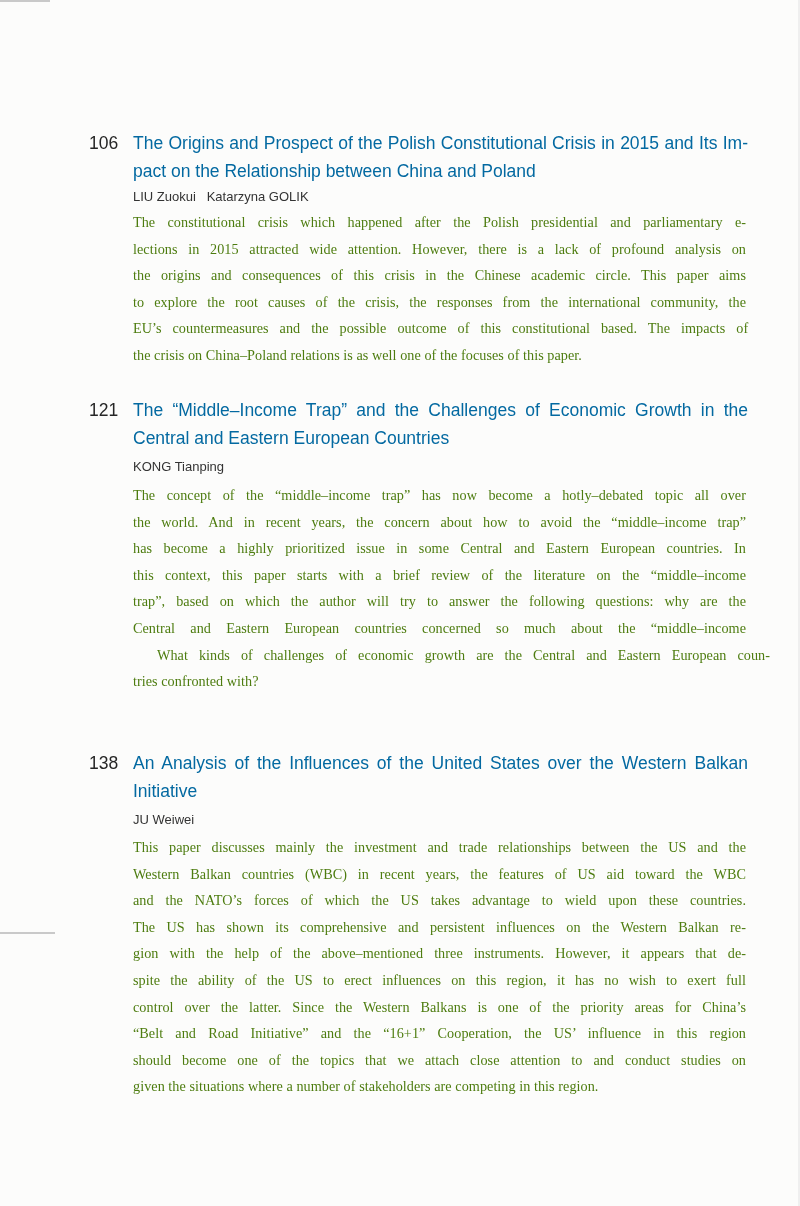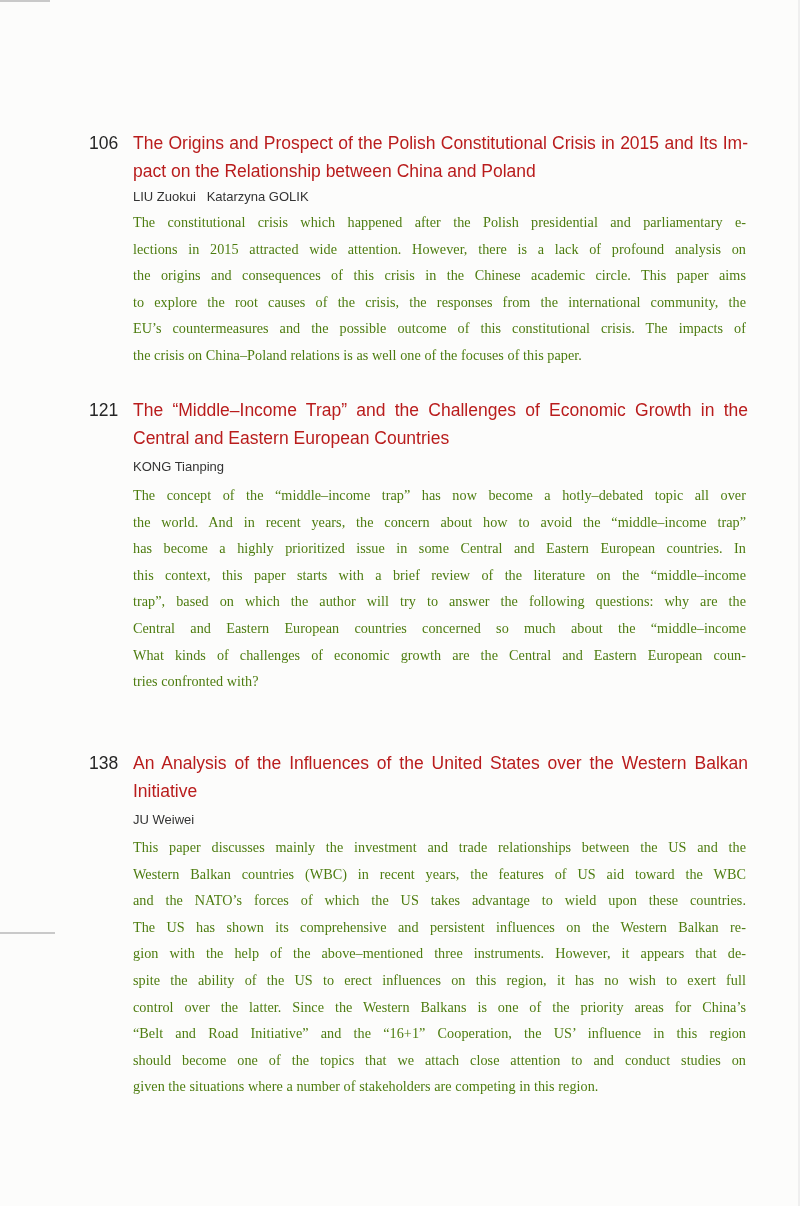--- a/index.html
+++ b/index.html
@@ -57,21 +57,21 @@
     .entry-title {
       position: absolute;
       left: 133px;
       top: 0;
       width: 615px;
       margin: 0;
       font-family: "Liberation Sans", sans-serif;
       font-weight: normal;
       font-size: 17.5px;
       line-height: 28px;
-      color: #b91c1c;
+      color: #0369a1;
       text-align: justify;
       text-align-last: left;
     }
     .entry-author {
       position: absolute;
       left: 133px;
       font-family: "Liberation Sans", sans-serif;
       font-size: 13px;
       line-height: 22px;
       color: #333333;
@@ -129,40 +129,40 @@
     <h2 class="entry-title">
       <span class="title-line justify" style="display: block; word-spacing: 0.46875px;">The Origins and Prospect of the Polish Constitutional Crisis in 2015 and Its Im-</span>
       <span class="title-line">pact on the Relationship between China and Poland</span>
     </h2>
     <div class="entry-author">LIU Zuokui&nbsp;&nbsp;&nbsp;Katarzyna GOLIK</div>
     <p class="entry-abstract">
       <span class="abstract-line" style="display: block; word-spacing: 8.71733px;">The constitutional crisis which happened after the Polish presidential and parliamentary e-</span>
       <span class="abstract-line" style="display: block; word-spacing: 7.08594px;">lections in 2015 attracted wide attention. However, there is a lack of profound analysis on</span>
       <span class="abstract-line" style="display: block; word-spacing: 6.81138px;">the origins and consequences of this crisis in the Chinese academic circle. This paper aims</span>
       <span class="abstract-line" style="display: block; word-spacing: 6.54018px;">to explore the root causes of the crisis, the responses from the international community, the</span>
-      <span class="abstract-line" style="display: block; word-spacing: 7.35026px;">EU’s countermeasures and the possible outcome of this constitutional crisis. The impacts of</span>
+      <span class="abstract-line" style="display: block; word-spacing: 7.35026px;">EU’s countermeasures and the possible outcome of this constitutional based. The impacts of</span>
       <span class="abstract-line last">the crisis on China–Poland relations is as well one of the focuses of this paper.</span>
     </p>
   </section>
 
   <section class="entry entry-2">
     <div class="page-num">121</div>
     <h2 class="entry-title">
       <span class="title-line justify" style="display: block; word-spacing: 4.4px;">The “Middle–Income Trap” and the Challenges of Economic Growth in the</span>
       <span class="title-line">Central and Eastern European Countries</span>
     </h2>
     <div class="entry-author">KONG Tianping</div>
     <p class="entry-abstract">
       <span class="abstract-line" style="display: block; word-spacing: 7.88582px;">The concept of the “middle–income trap” has now become a hotly–debated topic all over</span>
       <span class="abstract-line" style="display: block; word-spacing: 7.22991px;">the world. And in recent years, the concern about how to avoid the “middle–income trap”</span>
       <span class="abstract-line" style="display: block; word-spacing: 7.84135px;">has become a highly prioritized issue in some Central and Eastern European countries. In</span>
       <span class="abstract-line" style="display: block; word-spacing: 7.69308px;">this context, this paper starts with a brief review of the literature on the “middle–income</span>
       <span class="abstract-line" style="display: block; word-spacing: 7.37188px;">trap”, based on which the author will try to answer the following questions: why are the</span>
       <span class="abstract-line" style="display: block; word-spacing: 11.65px;">Central and Eastern European countries concerned so much about the “middle–income</span>
-      <span class="abstract-line" style="display: block; word-spacing: 7.39663px;">What kinds of challenges of economic growth are the Central and Eastern European coun-</span>
+      <span class="abstract-line" style="display: block; word-spacing: 7.39663px; margin-left: 24px;">What kinds of challenges of economic growth are the Central and Eastern European coun-</span>
       <span class="abstract-line last">tries confronted with?</span>
     </p>
   </section>
 
   <section class="entry entry-3">
     <div class="page-num">138</div>
     <h2 class="entry-title">
       <span class="title-line justify" style="display: block; word-spacing: 3.04297px;">An Analysis of the Influences of the United States over the Western Balkan</span>
       <span class="title-line">Initiative</span>
     </h2>

